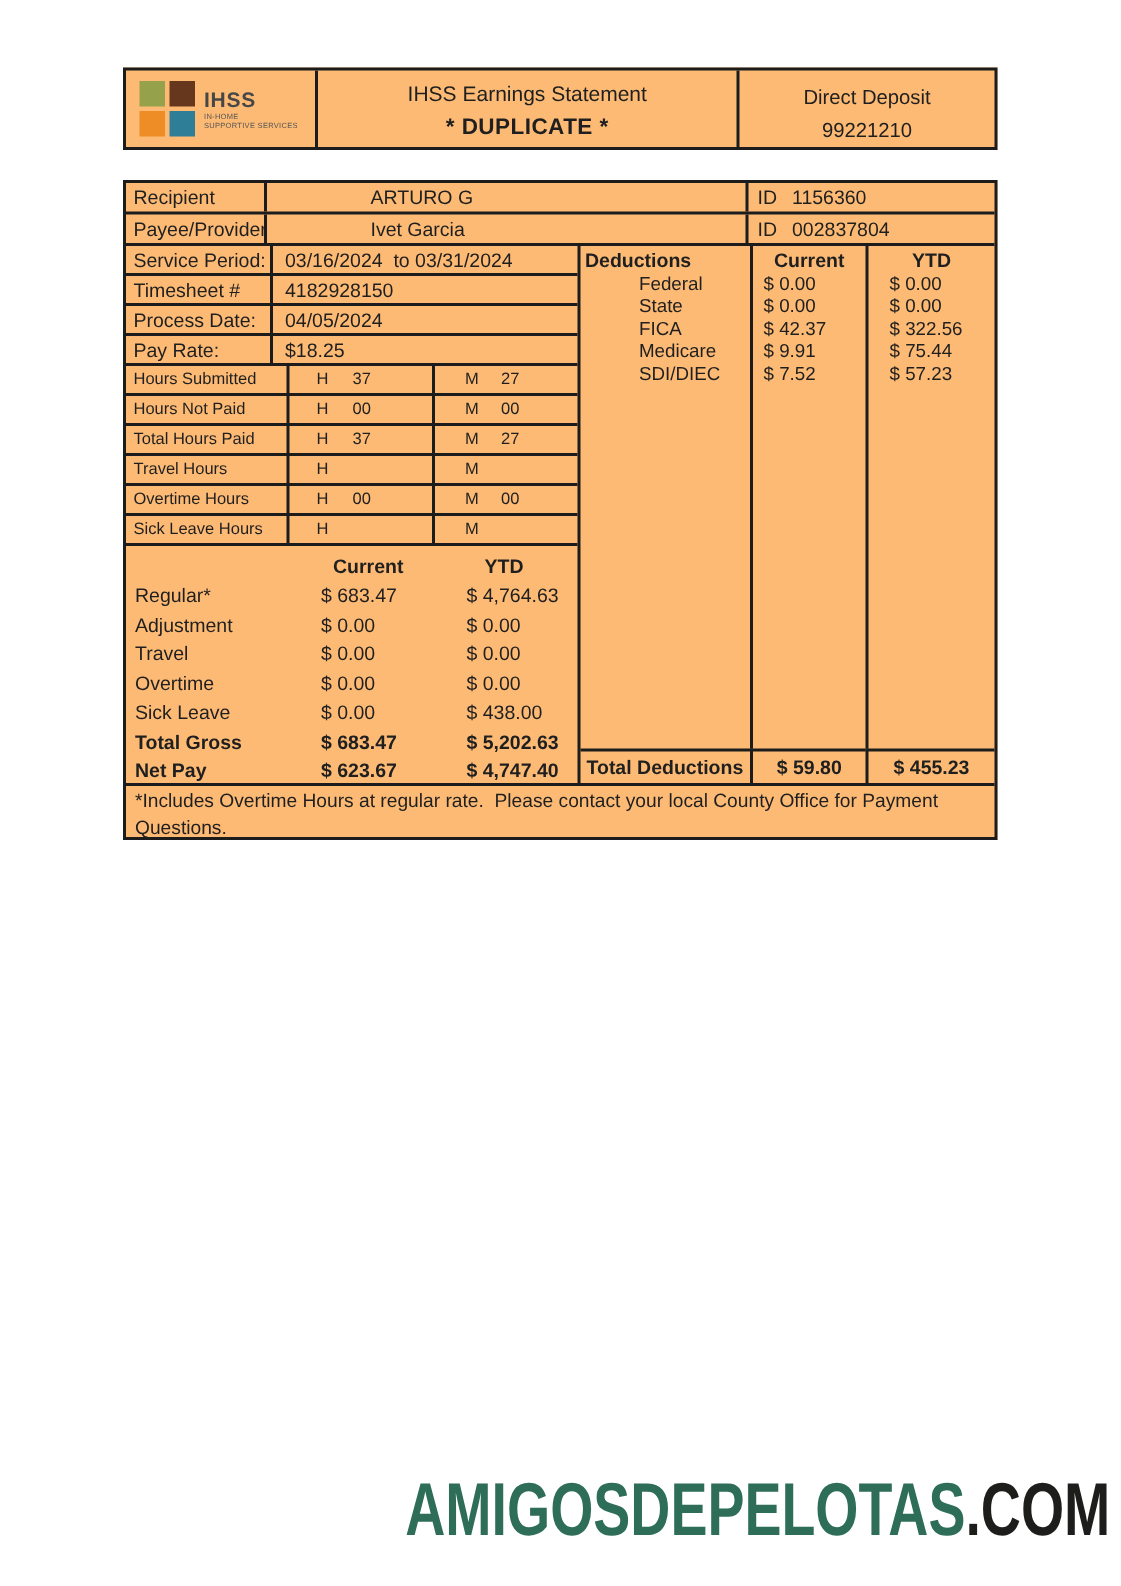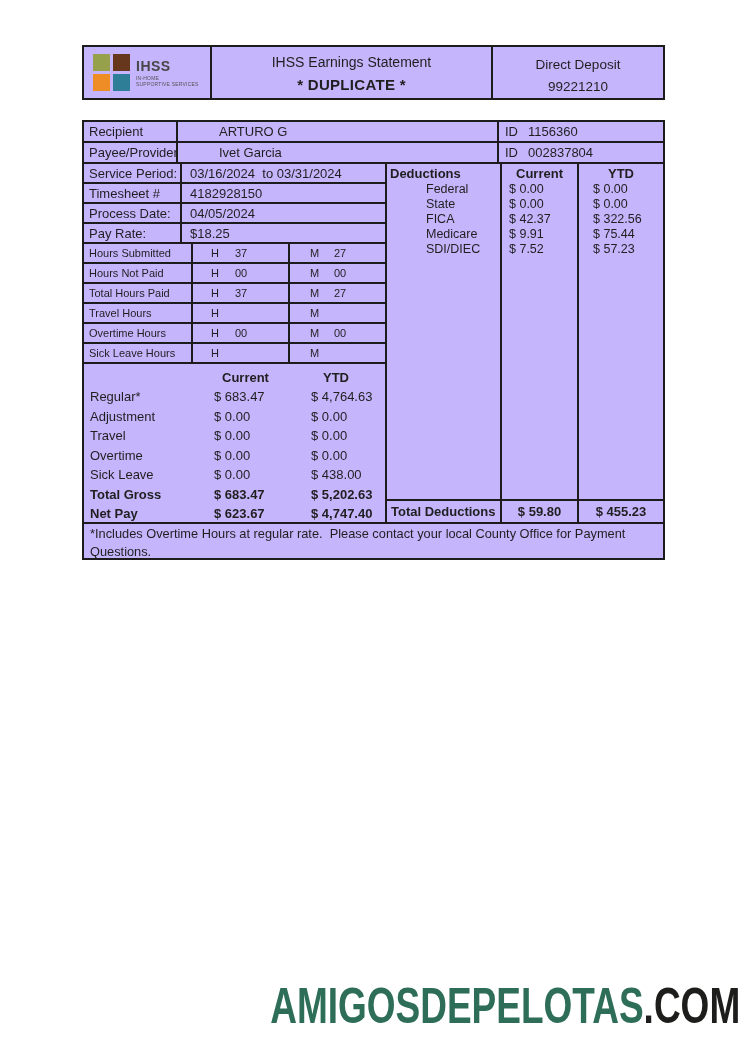--- a/index.html
+++ b/index.html
@@ -1,42 +1,42 @@
 <!DOCTYPE html>
 <html><head>
 <meta charset="utf-8">
 <style>
   html,body{margin:0;padding:0;}
   body{
     width:747px;height:1057px;background:#ffffff;position:relative;
     font-family:"Liberation Sans", sans-serif;color:#1f1f1f;
     -webkit-font-smoothing:antialiased;
   }
-  .box{position:absolute;border:2px solid #1c1c1c;box-sizing:border-box;background:#c4b5fd;}
+  .box{position:absolute;border:2px solid #1c1c1c;box-sizing:border-box;background:#fdba74;}
 
   
   #header-box{left:82px;top:45px;width:583px;height:55px;display:flex;}
   .hcell{box-sizing:border-box;height:100%;}
   .hcell-logo{width:128px;border-right:2px solid #1c1c1c;display:flex;align-items:center;padding-left:9px;}
   .logo-squares{display:grid;grid-template-columns:17px 17px;grid-template-rows:17px 17px;gap:3px;}
   .sq{width:17px;height:17px;}
   .sq.olive{background:#96a14b;} .sq.brown{background:#67371d;}
   .sq.orange{background:#ee8d26;} .sq.teal{background:#2e7e98;}
   .logo-text{margin-left:6px;line-height:1;}
   .logo-name{font-weight:bold;font-size:14px;color:#474747;letter-spacing:.5px;}
   .logo-sub{font-size:5px;color:#555;margin-top:2px;line-height:6px;white-space:pre-line;letter-spacing:.2px;}
   .hcell-title{flex:1;border-right:2px solid #1c1c1c;text-align:center;padding-top:7px;box-sizing:border-box;}
   .h-title{font-size:14px;}
   .h-dup{font-size:15px;font-weight:bold;margin-top:6px;letter-spacing:.3px;}
   .hcell-deposit{width:170px;text-align:center;padding-top:10px;box-sizing:border-box;font-size:13.5px;}
   .h-depnum{margin-top:7px;}
 
   
   #statement-box{left:82px;top:120px;width:583px;height:440px;display:flex;flex-direction:column;}
-  .trow{display:flex;height:21px;border-bottom:2px solid #1c1c1c;box-sizing:border-box;align-items:center;font-size:13px;flex:none;}
+  .trow{display:flex;height:21px;border-bottom:2px solid #1c1c1c;box-sizing:border-box;align-items:center;font-size:13px;flex:none;gap:28px;}
   .trow .c-label{width:94px;border-right:2px solid #1c1c1c;box-sizing:border-box;height:100%;display:flex;align-items:center;padding-left:5px;}
   .trow .c-value{flex:1;height:100%;display:flex;align-items:center;padding-left:9px;margin-left:32px;}
   .trow .c-id{width:166px;border-left:2px solid #1c1c1c;box-sizing:border-box;height:100%;display:flex;align-items:center;padding-left:6px;}
   .idv{margin-left:10px;}
 
   .mid{display:flex;flex:none;height:358px;}
   .mid-left{width:303px;border-right:2px solid #1c1c1c;box-sizing:border-box;display:flex;flex-direction:column;}
   .irow{display:flex;height:20px;flex:none;border-bottom:2px solid #1c1c1c;box-sizing:border-box;align-items:center;font-size:13px;}
   .irow .il{width:98px;border-right:2px solid #1c1c1c;box-sizing:border-box;height:100%;display:flex;align-items:center;padding-left:5px;}
   .irow .iv{flex:1;height:100%;display:flex;align-items:center;padding-left:8px;white-space:pre;}

